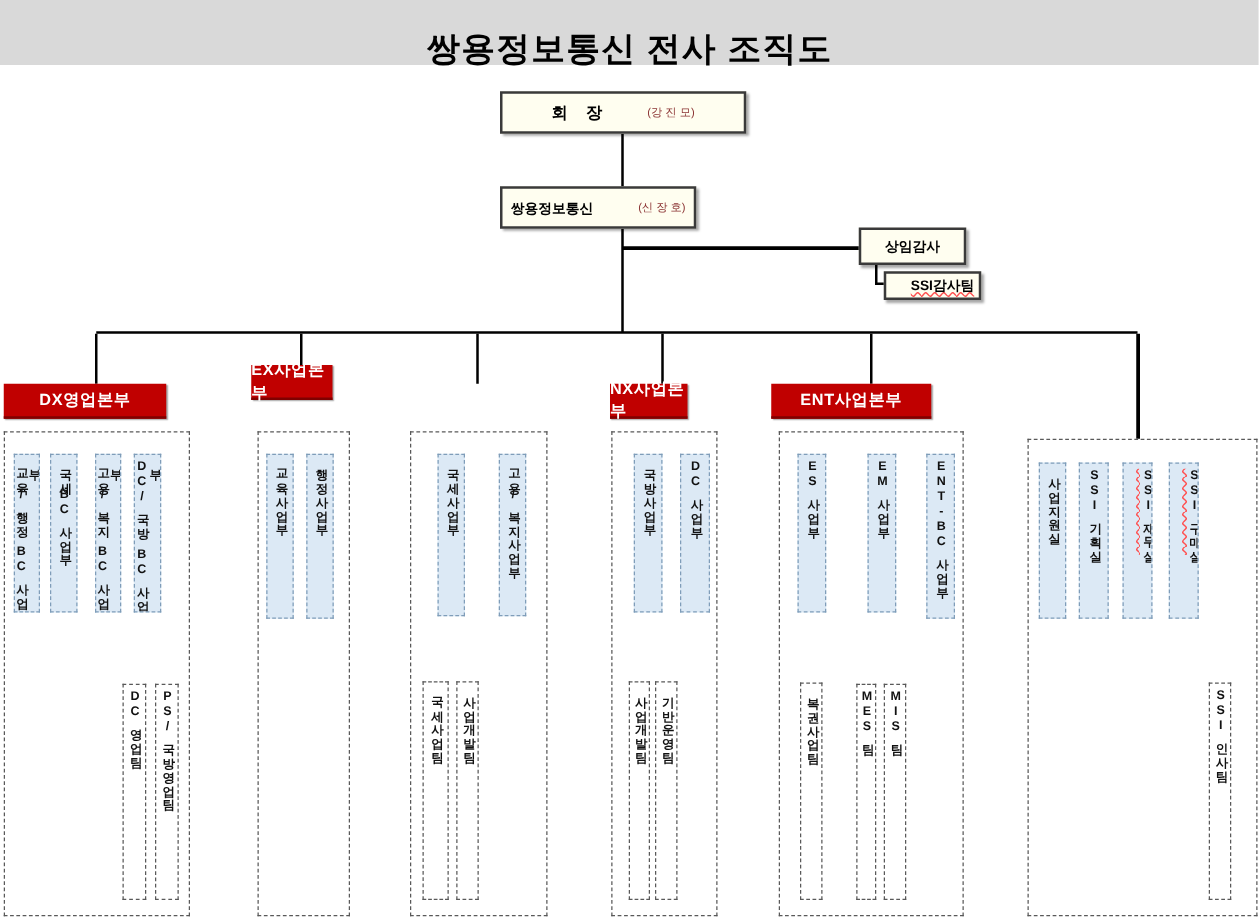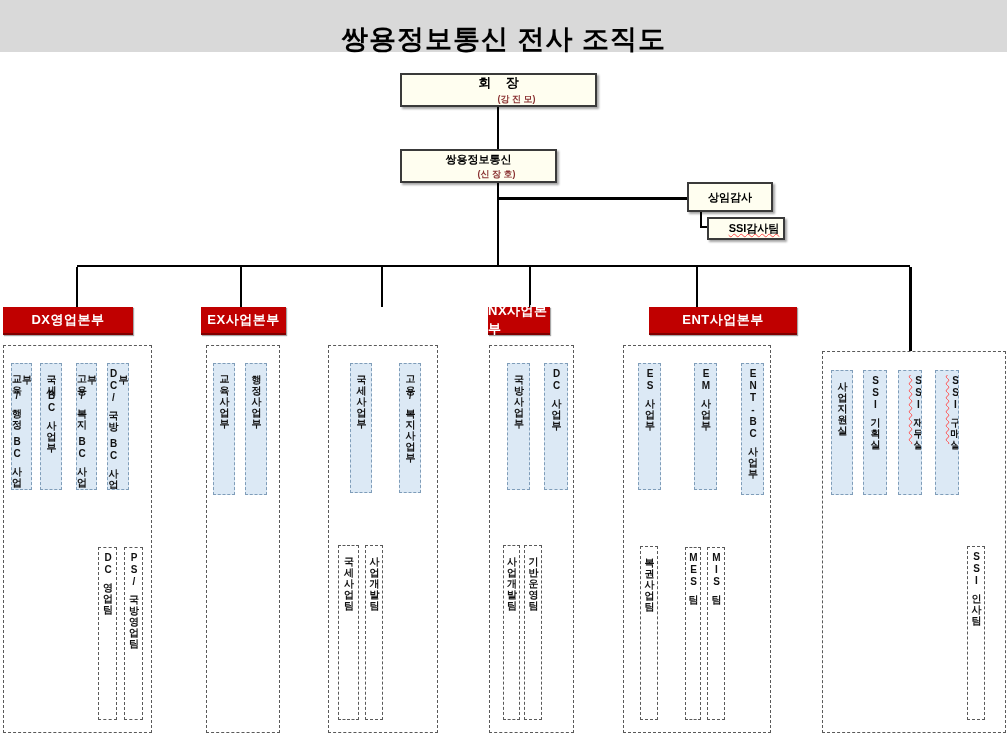--- a/index.html
+++ b/index.html
@@ -13,25 +13,25 @@
     background:#d9d9d9; text-align:center;
   }
   .band h1 {
     margin:0; padding-top:21px; font-size:27px; font-weight:bold;
     color:#000; letter-spacing:1px;
   }
   .ln { position:absolute; background:#000; }
   .cream {
     position:absolute; background:#fffef0; border:2px solid #3a3a3a;
     box-shadow:2px 2px 2px rgba(0,0,0,0.35);
-    display:flex; flex-direction:column; align-items:center; justify-content:center;
+    display:flex; flex-direction:row; align-items:center; justify-content:center;
     text-align:center;
   }
   .cream .t1 { font-size:13px; font-weight:bold; color:#000; white-space:pre; }
-  .cream .t2 { font-size:9px; font-weight:bold; color:#8b3333; margin-top:1px; white-space:pre;padding-left:36px; }
+  .cream .t2 { font-size:9px; font-weight:normal; color:#8b3333; margin-top:1px; white-space:pre;padding-left:36px; }
   .cream .t3 { font-size:11px; font-weight:bold; color:#000; }
   .redhead {
     position:absolute; height:28px; background:#c00000; color:#ffffff;
     font-weight:bold; font-size:13px; display:flex; align-items:center; justify-content:center;
     border-bottom:2px solid #7f0000; box-shadow:1px 1px 1px rgba(0,0,0,0.35);
     letter-spacing:0.5px;
   }
   .container { position:absolute; border:1px dashed #595959; background:#ffffff; }
   .dept {
     position:absolute; background:#dce9f5; border:1px dashed #7f9db9;
@@ -123,23 +123,23 @@
     <div class="t2">(신 장 호)</div>
   </div>
   <div class="cream" style="left:687px;top:182px;width:86px;height:30px">
     <div class="t3">상임감사</div>
   </div>
   <div class="cream" style="left:707px;top:217px;width:78px;height:23px">
     <div class="t3 misspell">SSI감사팀</div>
   </div>
 
   <div class="redhead" style="left:3px;top:307px;width:130px">DX영업본부</div>
-  <div class="redhead" style="left:201px;top:307px;width:85px">EX사업본부</div>
+  <div class="redhead" style="left:201px;top:292px;width:65px">EX사업본부</div>
   <div class="redhead" style="left:488px;top:307px;width:62px">NX사업본부</div>
-  <div class="redhead" style="left:649px;top:307px;width:148px">ENT사업본부</div>
+  <div class="redhead" style="left:617px;top:307px;width:128px">ENT사업본부</div>
 
   <div class="container" style="left:3px;top:345px;width:149px;height:388px"></div>
   <div class="container" style="left:206px;top:345px;width:74px;height:388px"></div>
   <div class="container" style="left:328px;top:345px;width:110px;height:388px"></div>
   <div class="container" style="left:489px;top:345px;width:85px;height:388px"></div>
   <div class="container" style="left:623px;top:345px;width:148px;height:388px"></div>
   <div class="container" style="left:822px;top:351px;width:184px;height:382px"></div>
 
   <div class="dept" style="left:11px;top:363px;width:21px;height:127px">
     <span class="vtext">교육/행정 BC사업부</span>

